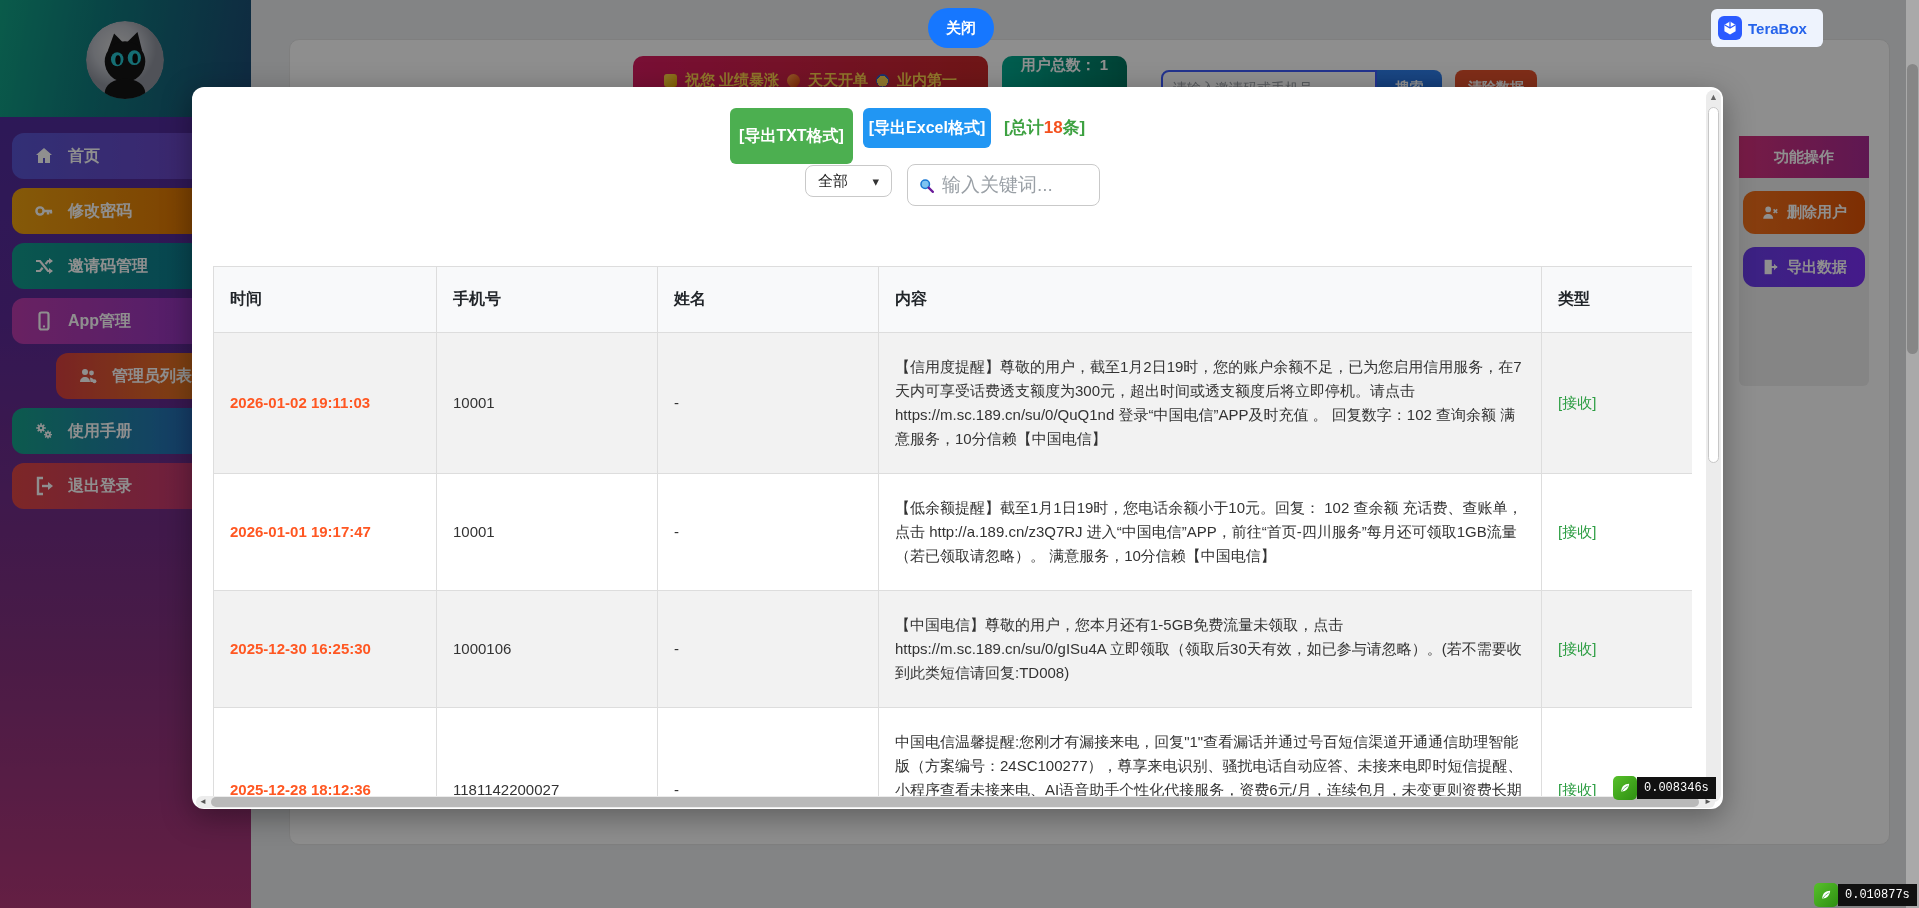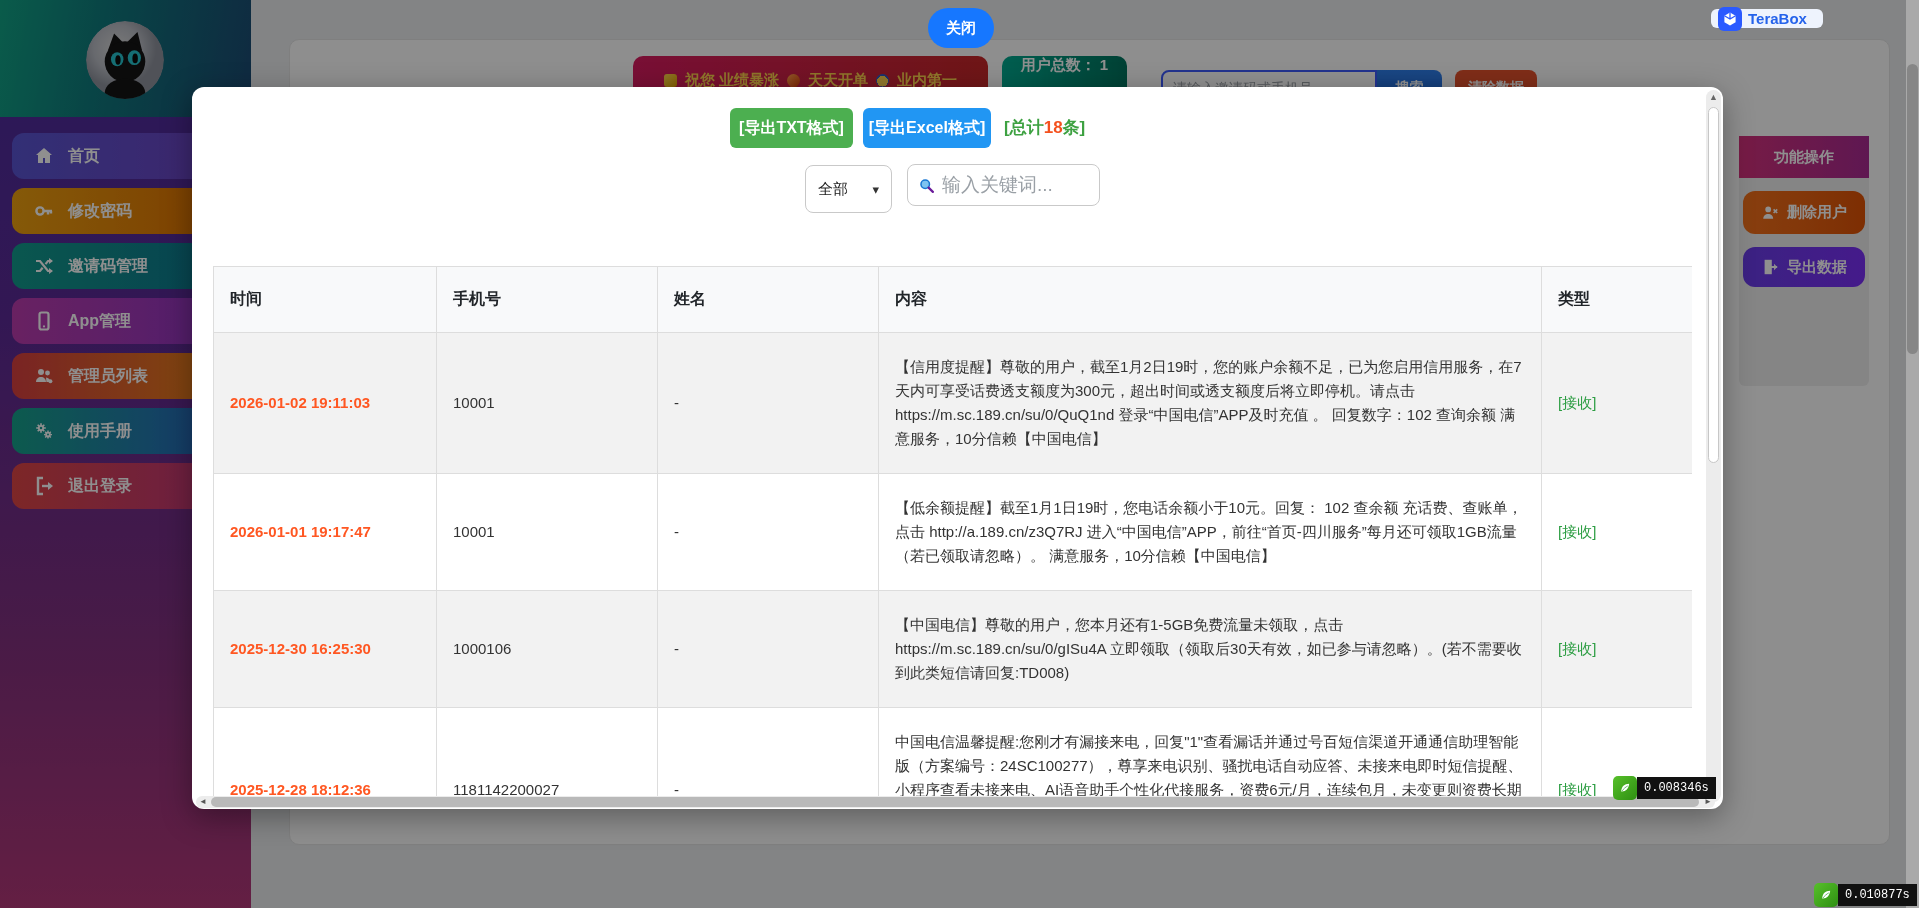--- a/index.html
+++ b/index.html
@@ -14,21 +14,21 @@
     background:linear-gradient(100deg,#12a385 0%,#0f7a7d 40%,#1c4a74 100%); }
   .avatar { position:absolute; left:86px; top:21px; width:78px; height:78px; border-radius:50%; overflow:hidden; }
   .menu { position:absolute; left:12px; top:133px; width:232px; display:flex; flex-direction:column; gap:9px; }
   .menu-btn { height:46px; border:none; border-radius:12px; display:flex; align-items:center; gap:14px;
     padding-left:22px; color:#fff; font-size:16px; font-weight:bold; cursor:pointer; }
   .menu-btn svg { width:20px; height:20px; flex:none; }
   .mb-home   { background:linear-gradient(90deg,#5a55d2,#6f42c1); }
   .mb-pass   { background:linear-gradient(90deg,#eda010,#dd6b00); }
   .mb-invite { background:linear-gradient(90deg,#129b8d,#0d7390); }
   .mb-app    { background:linear-gradient(90deg,#bb3cae,#8a35c3); }
-  .mb-admin  { background:linear-gradient(90deg,#d94040,#e88a12); }
+  .mb-admin  { background:linear-gradient(90deg,#d94040,#e88a12);margin-left:44px; }
   .mb-manual { background:linear-gradient(90deg,#17a18b,#2b5ec7); }
   .mb-logout { background:linear-gradient(90deg,#df4646,#bd3580); }
 
   .content-card { position:absolute; left:289px; top:39px; width:1601px; height:806px;
     background:#fdfdfd; border:1px solid #e3e3e3; border-radius:10px; }
   .banner { position:absolute; left:343px; top:16px; width:355px; height:49px; border-radius:10px;
     background:linear-gradient(90deg,#d81b60,#c62828); display:flex; align-items:center; justify-content:center;
     gap:8px; color:#ffd24d; font-size:15px; font-weight:bold; white-space:nowrap; overflow:hidden; }
   .mini-ico { display:inline-block; width:13px; height:13px; border-radius:3px; }
   .ico-firecracker { background:linear-gradient(135deg,#ffd54f,#e6a700); }
@@ -55,35 +55,35 @@
   .fb-del { background:linear-gradient(90deg,#f2711c,#df5306); }
   .fb-exp { background:linear-gradient(90deg,#6a3de8,#7b2ff7); height:40px; }
   .func-btn svg { width:18px; height:18px; }
 
   
   .overlay { position:absolute; inset:0; background:rgba(0,0,0,0.44); z-index:5; }
 
   
   .close-btn { position:absolute; left:928px; top:8px; width:66px; height:40px; border:none; border-radius:20px;
     background:#1677ff; color:#fff; font-size:15px; font-weight:bold; z-index:30; cursor:pointer; }
-  .terabox { position:absolute; left:1711px; top:9px; width:112px; height:19px; background:#eef3fd;
+  .terabox { position:absolute; left:1711px; top:9px; width:112px; height:38px; background:#eef3fd;
     border-radius:6px; display:flex; align-items:center; gap:6px; padding:0 7px; z-index:30; }
   .tb-ico { width:24px; height:24px; border-radius:6px; background:#2b5aff; display:flex; align-items:center; justify-content:center; }
   .tb-label { color:#2563eb; font-size:15px; font-weight:bold; }
 
   
   .modal { position:absolute; left:192px; top:87px; width:1531px; height:722px; background:#fff;
     border-radius:12px; z-index:20; box-shadow:0 8px 30px rgba(0,0,0,0.35); overflow:hidden; }
-  .exp-txt { position:absolute; left:538px; top:21px; width:123px; height:40px; border:none; border-radius:6px;
+  .exp-txt { position:absolute; left:538px; top:21px; width:123px; height:56px; border:none; border-radius:6px;
     background:#4caf50; color:#fff; font-size:16px; font-weight:bold; cursor:pointer; }
   .exp-xls { position:absolute; left:671px; top:21px; width:128px; height:40px; border:none; border-radius:6px;
     background:#2196f3; color:#fff; font-size:16px; font-weight:bold; cursor:pointer; }
   .total { position:absolute; left:812px; top:21px; height:40px; line-height:40px; font-size:17px; font-weight:bold; color:#3da141; }
   .total .num { color:#f4511e; }
-  .sel { position:absolute; left:613px; top:78px; width:87px; height:48px; border:1px solid #c9c9c9; border-radius:8px;
+  .sel { position:absolute; left:613px; top:78px; width:87px; height:32px; border:1px solid #c9c9c9; border-radius:8px;
     background:#fff; display:flex; align-items:center; justify-content:space-between; padding:0 12px; font-size:15px;
     color:#222; cursor:pointer; }
   .sel .chev { font-size:13px; color:#333; }
   .searchbox { position:absolute; left:715px; top:77px; width:193px; height:42px; border:1px solid #c9c9c9;
     border-radius:8px; background:#fff; display:flex; align-items:center; padding:0 10px; gap:7px; }
   .searchbox input { border:none; outline:none; width:140px; font-size:19px; color:#c2410c; }
   .searchbox input::placeholder { color:#9aa0a6; }
 
   .table-wrap { position:absolute; left:21px; top:179px; width:1479px; height:534px; overflow:hidden; }
   table { border-collapse:collapse; table-layout:fixed; width:1479px; }

